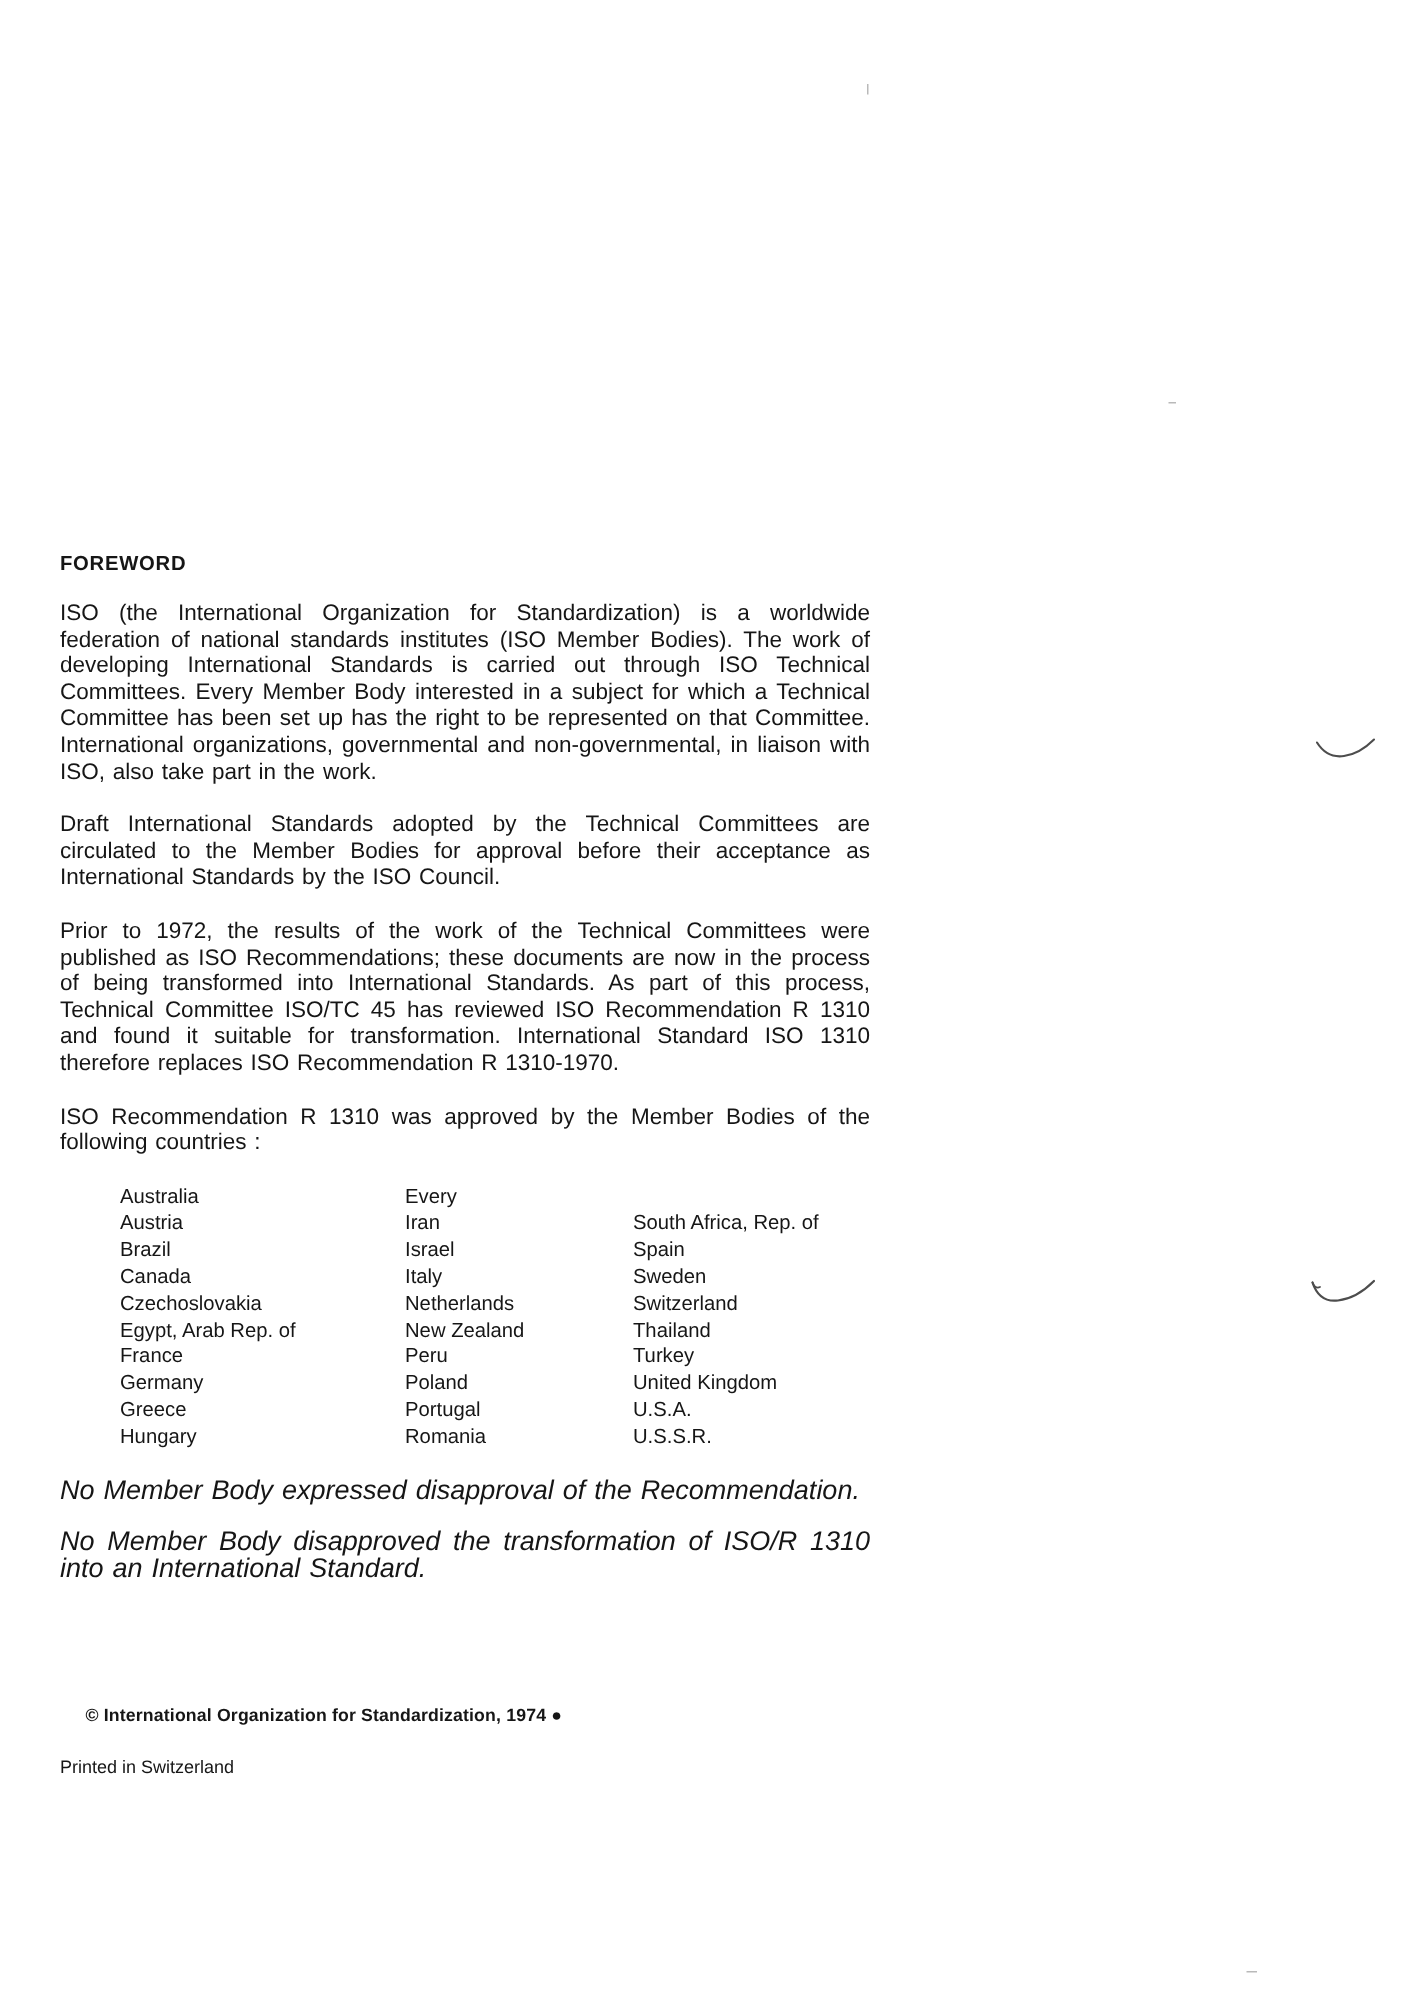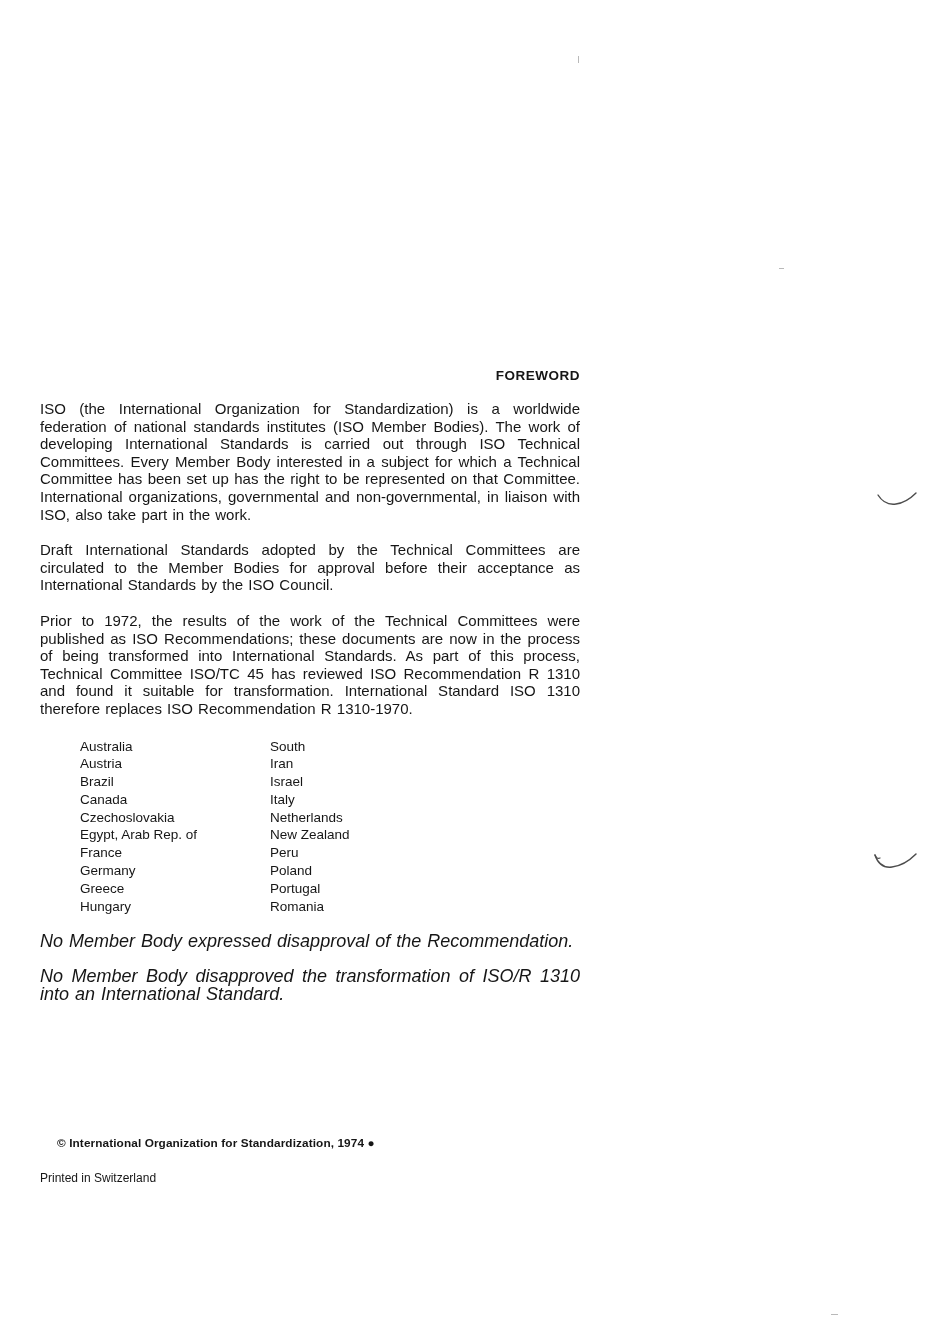--- a/index.html
+++ b/index.html
@@ -19,21 +19,20 @@
     position: absolute;
     left: 40px;
     top: 368px;
     width: 540px;
   }
   .heading {
     font-size: 13.5px;
     font-weight: bold;
     letter-spacing: 0.5px;
     margin: 0 0 17px 0;
-    text-align: right;
   }
   .para {
     font-size: 15px;
     line-height: 17.6px;
     text-align: justify;
     margin: 0 0 18px 0;
     word-spacing: 1px;
   }
   .para.last-before-list {
     margin-bottom: 16px;
@@ -96,45 +95,57 @@
 <div class="page-content">
 
   <h1 class="heading">FOREWORD</h1>
 
   <p class="para">ISO (the International Organization for Standardization) is a worldwide federation of national standards institutes (ISO Member Bodies). The work of developing International Standards is carried out through ISO Technical Committees. Every Member Body interested in a subject for which a Technical Committee has been set up has the right to be represented on that Committee. International organizations, governmental and non-governmental, in liaison with ISO, also take part in the work.</p>
 
   <p class="para">Draft International Standards adopted by the Technical Committees are circulated to the Member Bodies for approval before their acceptance as International Standards by the ISO Council.</p>
 
   <p class="para">Prior to 1972, the results of the work of the Technical Committees were published as ISO Recommendations; these documents are now in the process of being transformed into International Standards. As part of this process, Technical Committee ISO/TC 45 has reviewed ISO Recommendation R 1310 and found it suitable for transformation. International Standard ISO 1310 therefore replaces ISO Recommendation R 1310-1970.</p>
 
+  <p class="para last-before-list">ISO Recommendation R 1310 was approved by the Member Bodies of the following countries :</p>
 
   <div class="countries">
     <div class="country-col c1">
       <div class="country">Australia</div>
       <div class="country">Austria</div>
       <div class="country">Brazil</div>
       <div class="country">Canada</div>
       <div class="country">Czechoslovakia</div>
       <div class="country">Egypt, Arab Rep. of</div>
       <div class="country">France</div>
       <div class="country">Germany</div>
       <div class="country">Greece</div>
       <div class="country">Hungary</div>
     </div>
     <div class="country-col c2">
-      <div class="country">South</div>
+      <div class="country">Every</div>
       <div class="country">Iran</div>
       <div class="country">Israel</div>
       <div class="country">Italy</div>
       <div class="country">Netherlands</div>
       <div class="country">New Zealand</div>
       <div class="country">Peru</div>
       <div class="country">Poland</div>
       <div class="country">Portugal</div>
       <div class="country">Romania</div>
+    </div>
+    <div class="country-col c3">
+      <div class="country">South Africa, Rep. of</div>
+      <div class="country">Spain</div>
+      <div class="country">Sweden</div>
+      <div class="country">Switzerland</div>
+      <div class="country">Thailand</div>
+      <div class="country">Turkey</div>
+      <div class="country">United Kingdom</div>
+      <div class="country">U.S.A.</div>
+      <div class="country">U.S.S.R.</div>
     </div>
   </div>
 
   <p class="post-para">No Member Body expressed disapproval of the Recommendation.</p>
 
   <p class="post-para">No Member Body disapproved the transformation of ISO/R 1310 into an International Standard.</p>
 
 </div>
 
 <div class="footer-copyright">©  International Organization for Standardization, 1974 ●</div>

